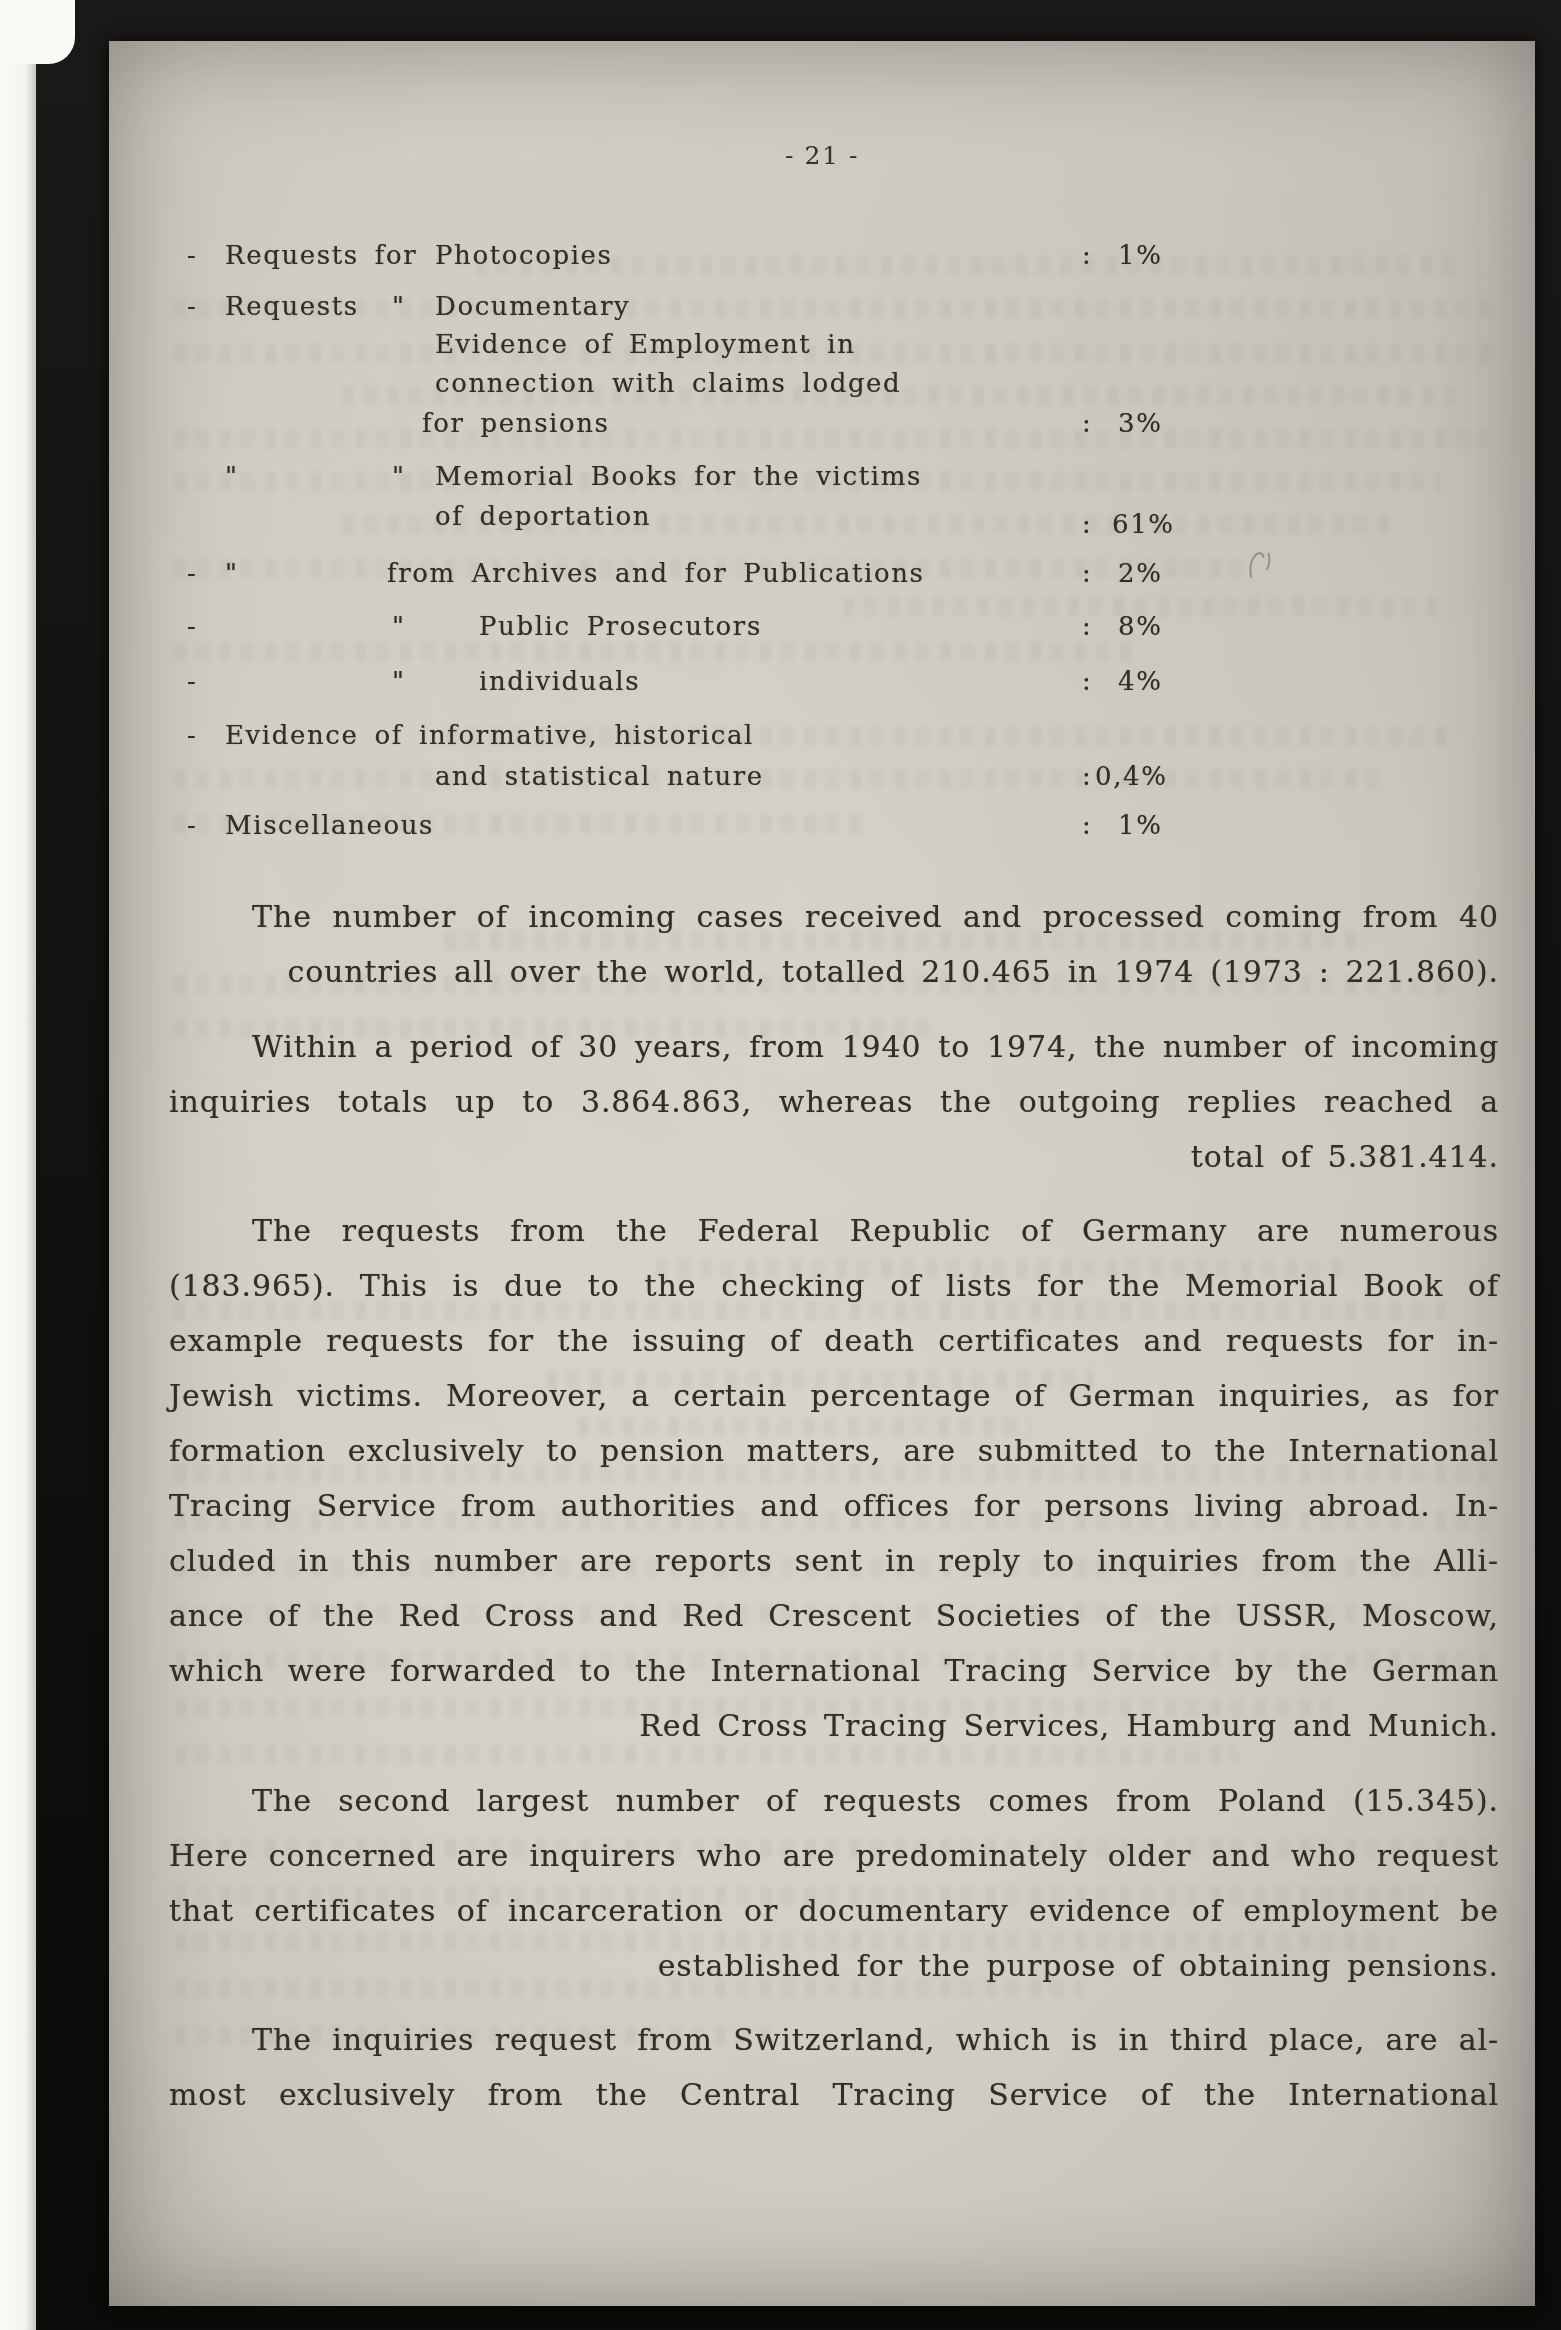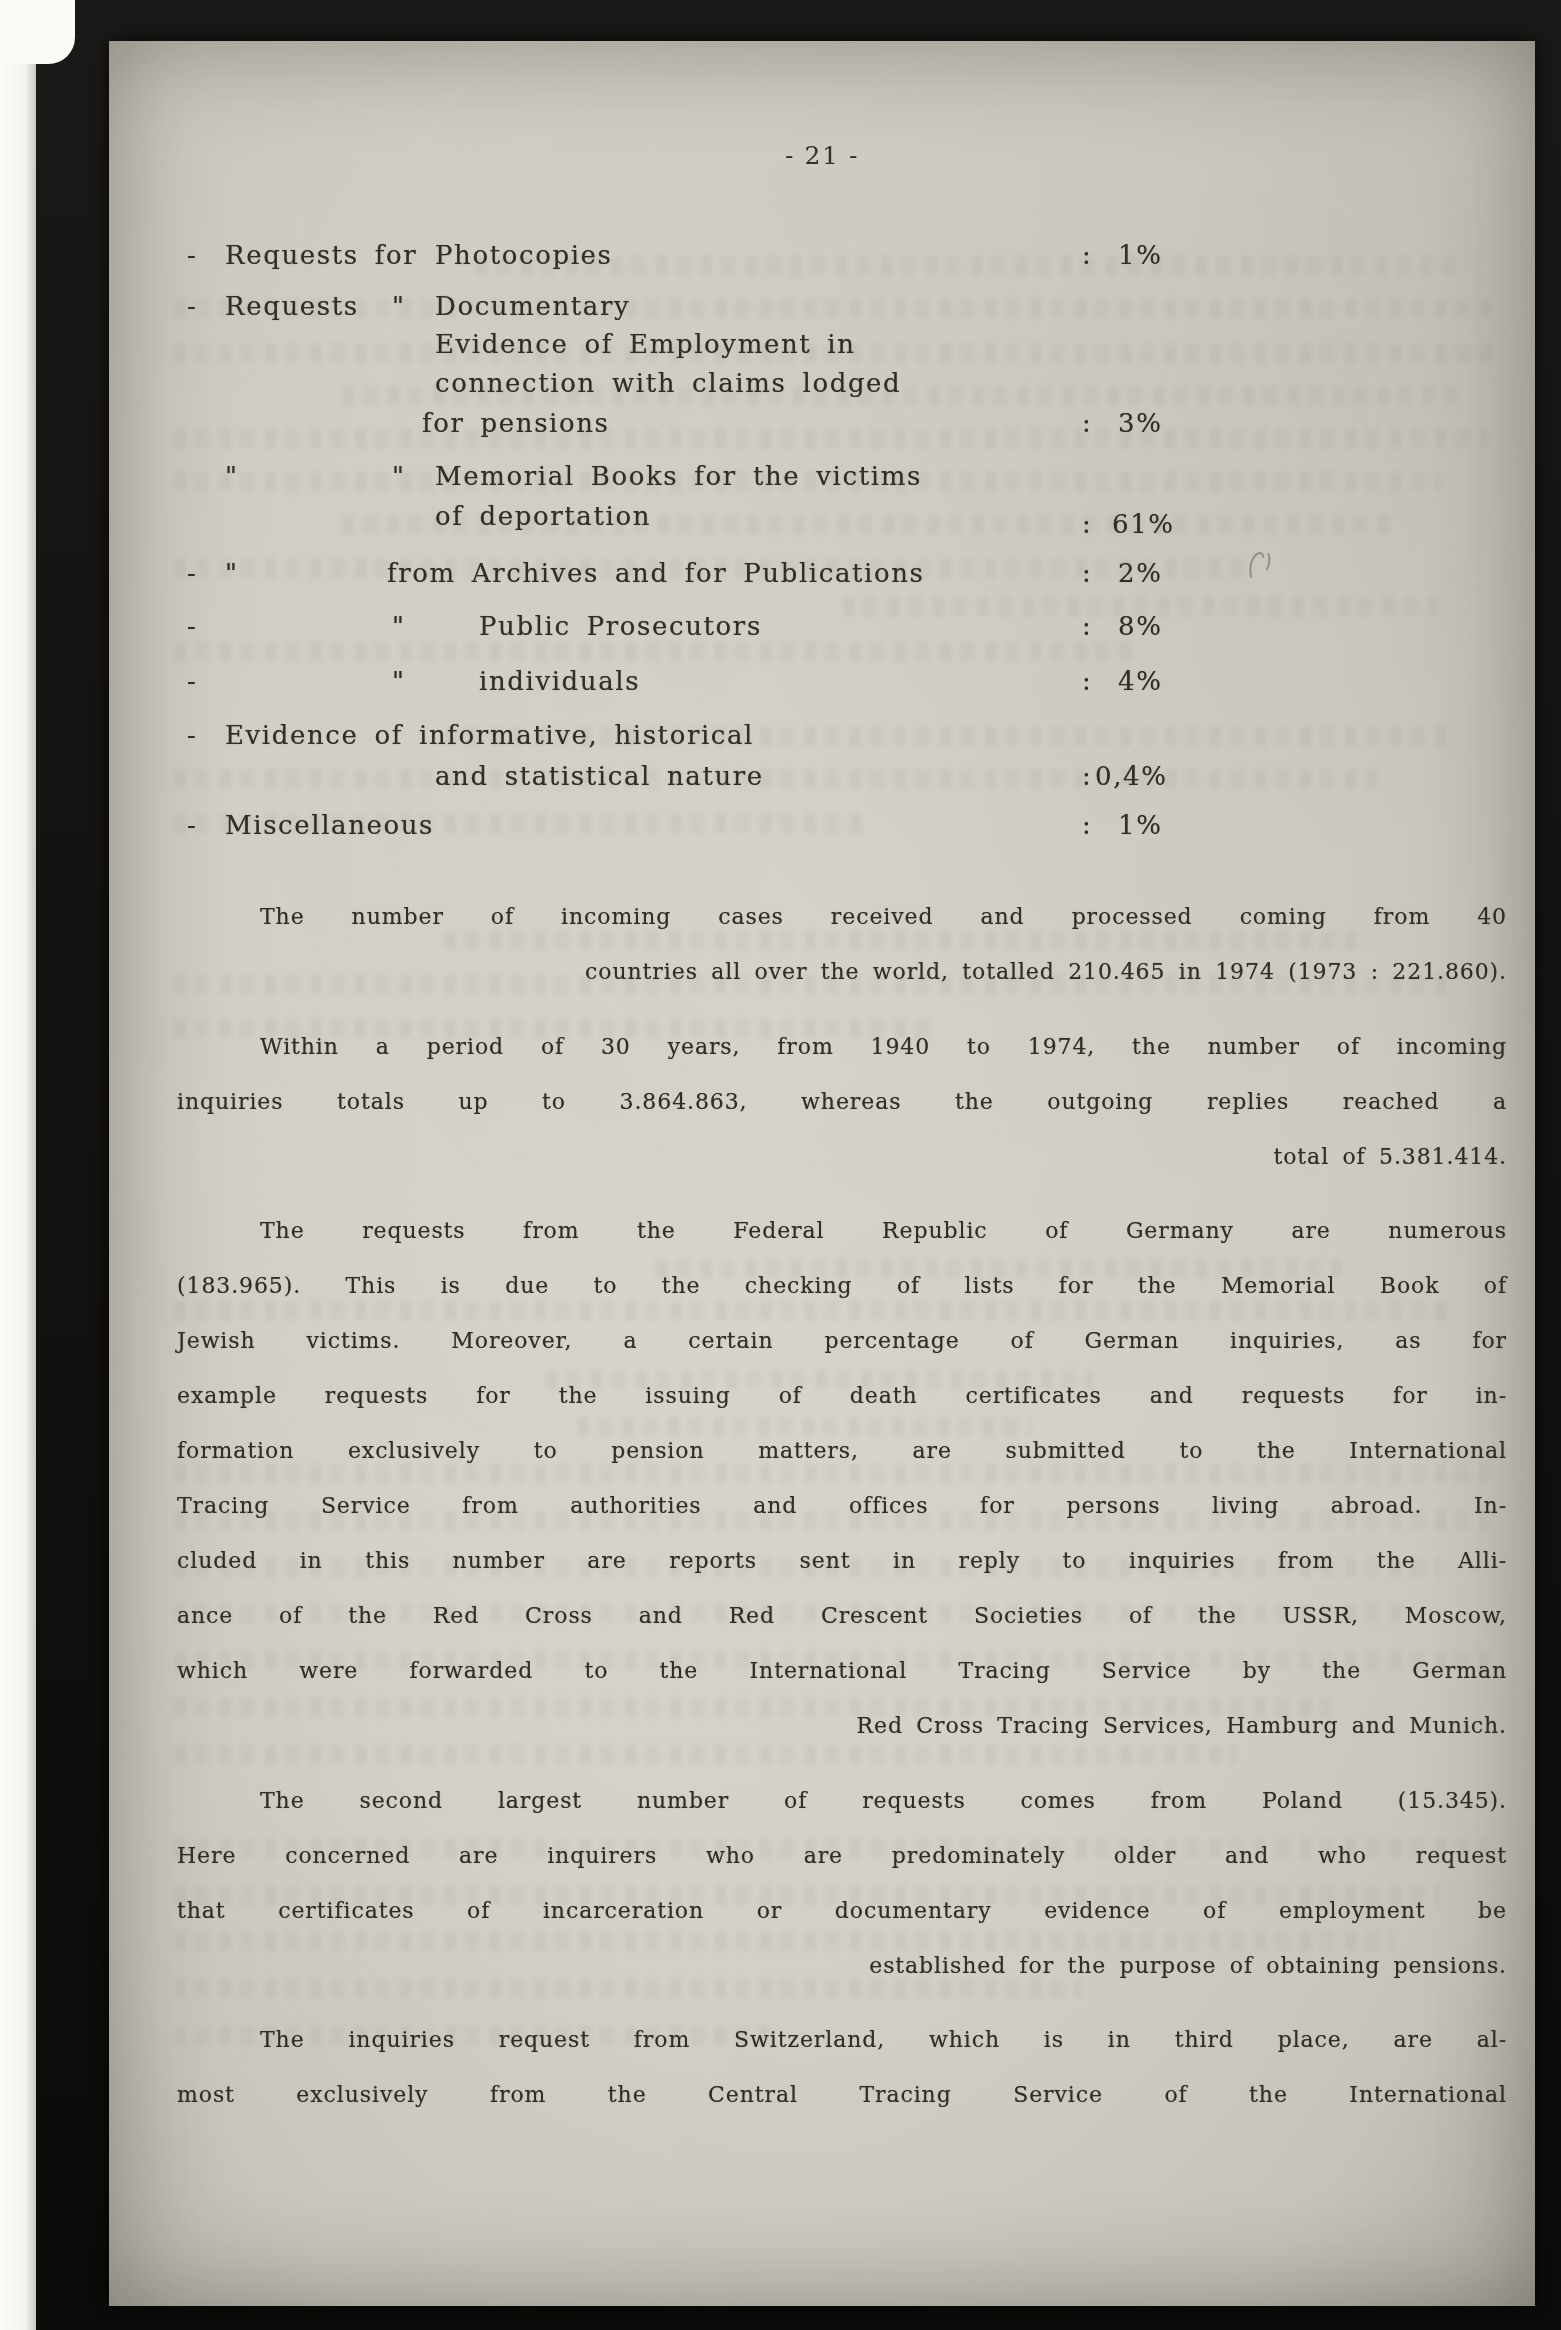--- a/index.html
+++ b/index.html
@@ -52,22 +52,22 @@
     position: absolute;
     line-height: 1;
     font-size: 26px;
     letter-spacing: 1.6px;
     word-spacing: 6.2px;
     white-space: pre;
     color: #302e29;
     text-shadow: 0 0 0.8px rgba(48,46,41,0.55);
   }
   .bodytext {
-    position: absolute; left: 68px; top: 848px; width: 1330px;
-    font-size: 22px; line-height: 55px;
+    position: absolute; left: 60px; top: 848px; width: 1330px;
+    font-size: 30px; line-height: 55px;
     letter-spacing: 0.9px; word-spacing: 5.5px;
     color: #302e29;
     text-shadow: 0 0 0.8px rgba(48,46,41,0.5);
     z-index: 2;
   }
   .para { margin: 0 0 19.5px 0; }
   .para:last-child { margin-bottom: 0; }
   .ln   { text-align: justify; text-align-last: justify; }
   .ln-last { text-align: right; }
   .indent { text-indent: 83px; }
@@ -163,22 +163,22 @@
 
     <div class="para">
       <div class="ln indent">Within a period of 30 years, from 1940 to 1974, the number of incoming</div>
       <div class="ln">inquiries totals up to 3.864.863, whereas the outgoing replies reached a</div>
       <div class="ln-last">total of 5.381.414.</div>
     </div>
 
     <div class="para">
       <div class="ln indent">The requests from the Federal Republic of Germany are numerous</div>
       <div class="ln">(183.965). This is due to the checking of lists for the Memorial Book of</div>
+      <div class="ln">example requests for the issuing of death certificates and requests for in-</div>
       <div class="ln">Jewish victims. Moreover, a certain percentage of German inquiries, as for</div>
-      <div class="ln">example requests for the issuing of death certificates and requests for in-</div>
       <div class="ln">formation exclusively to pension matters, are submitted to the International</div>
       <div class="ln">Tracing Service from authorities and offices for persons living abroad. In-</div>
       <div class="ln">cluded in this number are reports sent in reply to inquiries from the Alli-</div>
       <div class="ln">ance of the Red Cross and Red Crescent Societies of the USSR, Moscow,</div>
       <div class="ln">which were forwarded to the International Tracing Service by the German</div>
       <div class="ln-last">Red Cross Tracing Services, Hamburg and Munich.</div>
     </div>
 
     <div class="para">
       <div class="ln indent">The second largest number of requests comes from Poland (15.345).</div>

